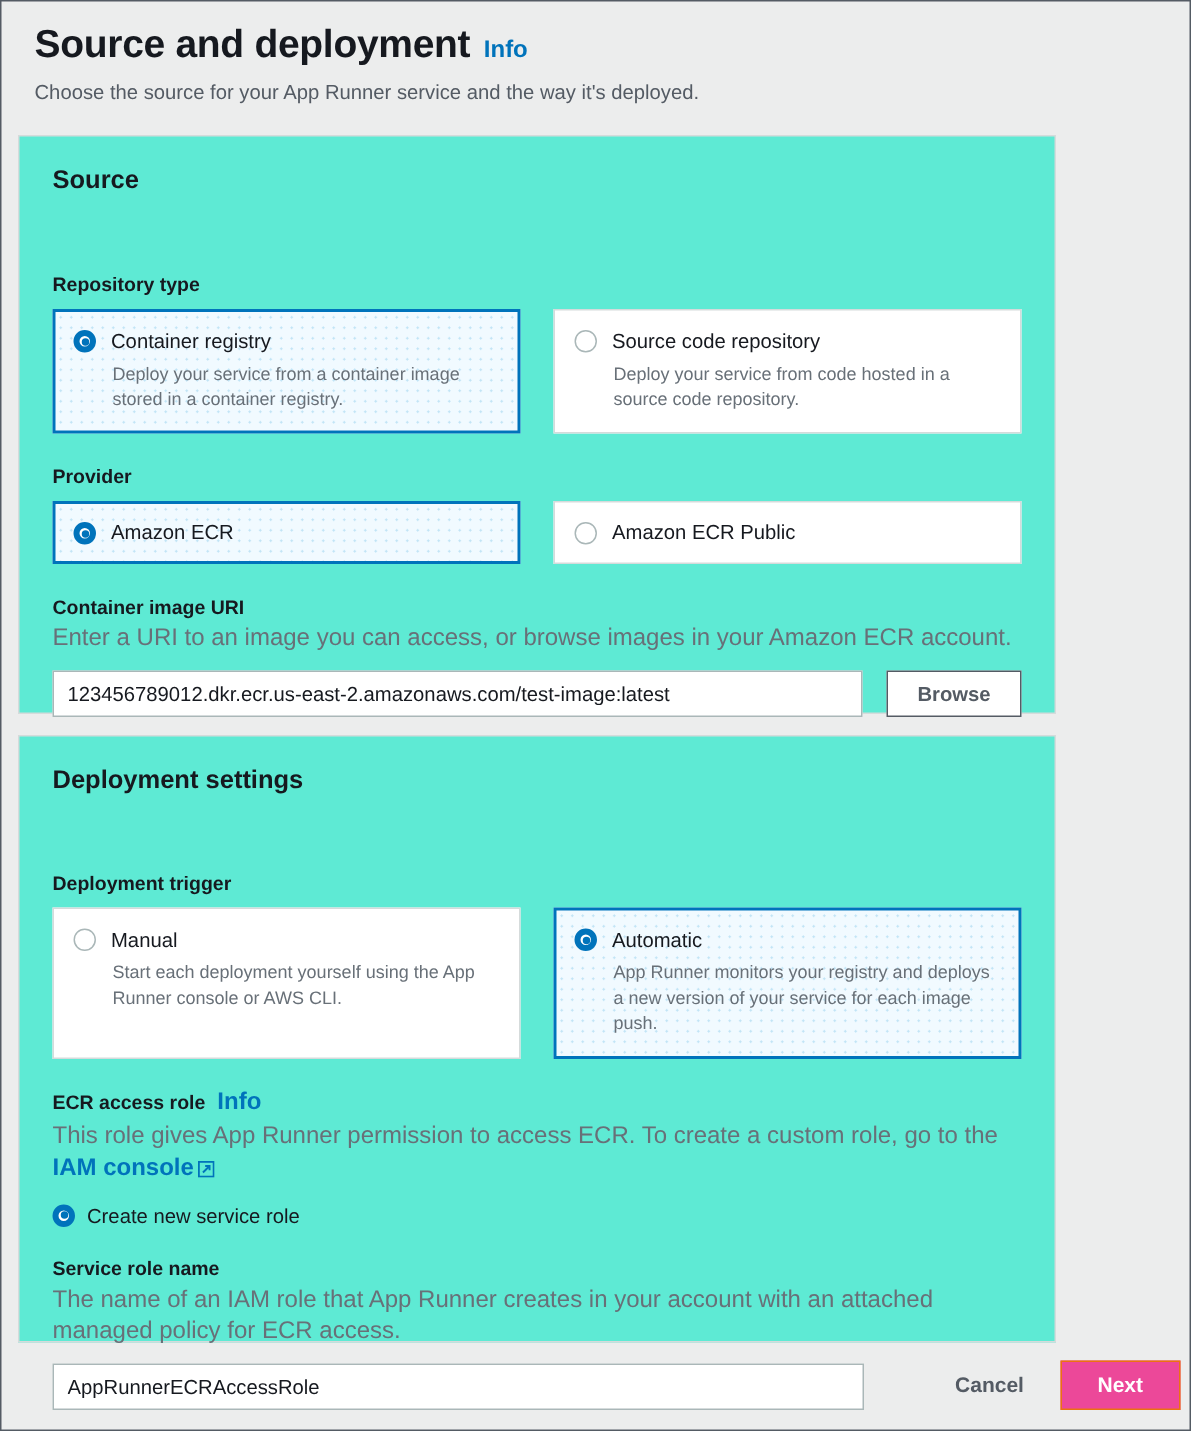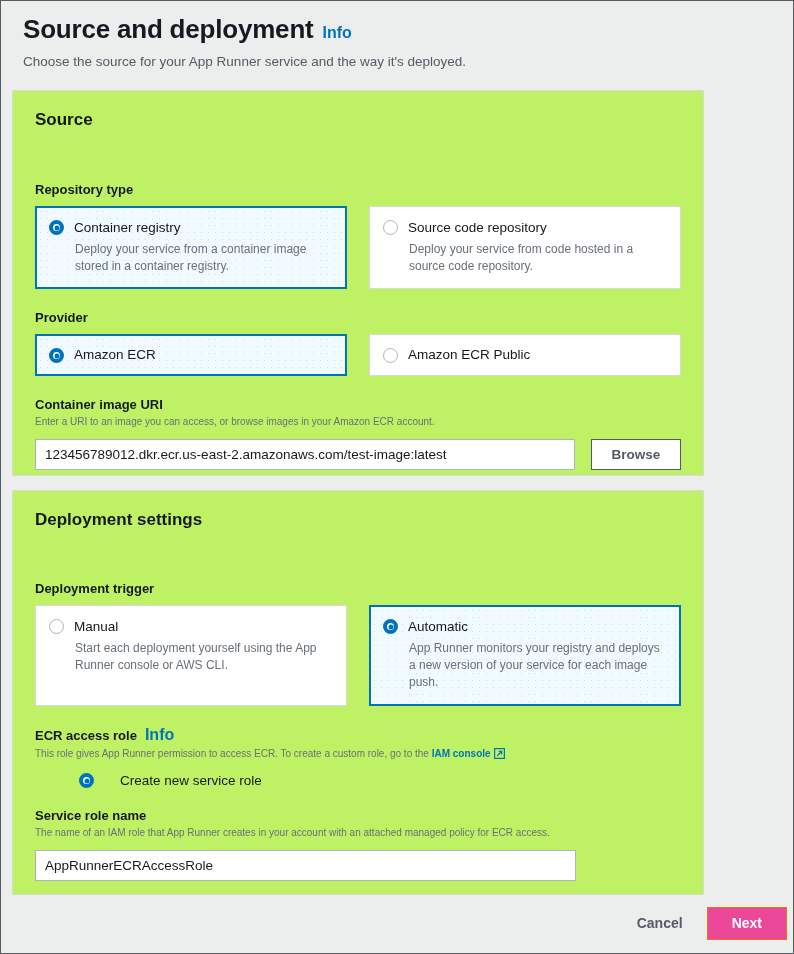--- a/index.html
+++ b/index.html
@@ -29,38 +29,38 @@
     font-size: 16px; font-weight: bold; color: #0073bb;
     cursor: pointer; text-decoration: none;
   }
   .hdr-desc {
     font-size: 13.5px; color: #545b64; margin-top: 10px;
   }
 
   
   .panel {
     position: absolute; left: 11px; width: 692px;
-    background: #bef264;
+    background: #5eead4;
     border: 1px solid #d5dbdb;
   }
   #panel-source { top: 89px; height: 386px; }
   #panel-deploy { top: 489px; height: 405px; }
 
   .panel-title {
     font-size: 17px; font-weight: bold; color: #16191f;
     padding: 19px 0 0 22px;
   }
   .panel-body { padding: 0 22px; }
 
   .field-label {
     font-size: 13px; color: #16191f; font-weight: bold;
   }
   .field-label-bold { font-weight: bold; }
   .field-desc {
-    font-size: 10px; color: #687078; margin-top: 3px; line-height: 1.35;
+    font-size: 16px; color: #687078; margin-top: 3px; line-height: 1.35;
   }
 
   
   .tile-row { display: flex; gap: 22px; }
   .tile {
     flex: 1 1 0; min-width: 0;
     border: 1px solid #d5dbdb;
     background: #ffffff;
     padding: 12px 14px 13px 13px;
     cursor: pointer;
@@ -90,21 +90,21 @@
   }
   .radio.on {
     border: 4px solid #0073bb; background: #fff;
   }
   .radio.on::after {
     content: ""; position: absolute;
     left: 50%; top: 50%; transform: translate(-50%, -50%);
     width: 5px; height: 5px; border-radius: 50%; background: #0073bb;
   }
 
-  .radio-line { display: flex; align-items: center; gap: 26px; margin-top: 7px; margin-left: 44px; }
+  .radio-line { display: flex; align-items: center; gap: 8px; margin-top: 7px; }
   .radio-line .radio { margin-top: 0; }
   .radio-line span { font-size: 13.5px; color: #16191f; }
 
   
   .input {
     height: 31px; border: 1px solid #aab7b8; background: #fff;
     font-size: 13.5px; color: #16191f;
     padding: 0 9px; line-height: 29px;
     white-space: nowrap; overflow: hidden;
   }

